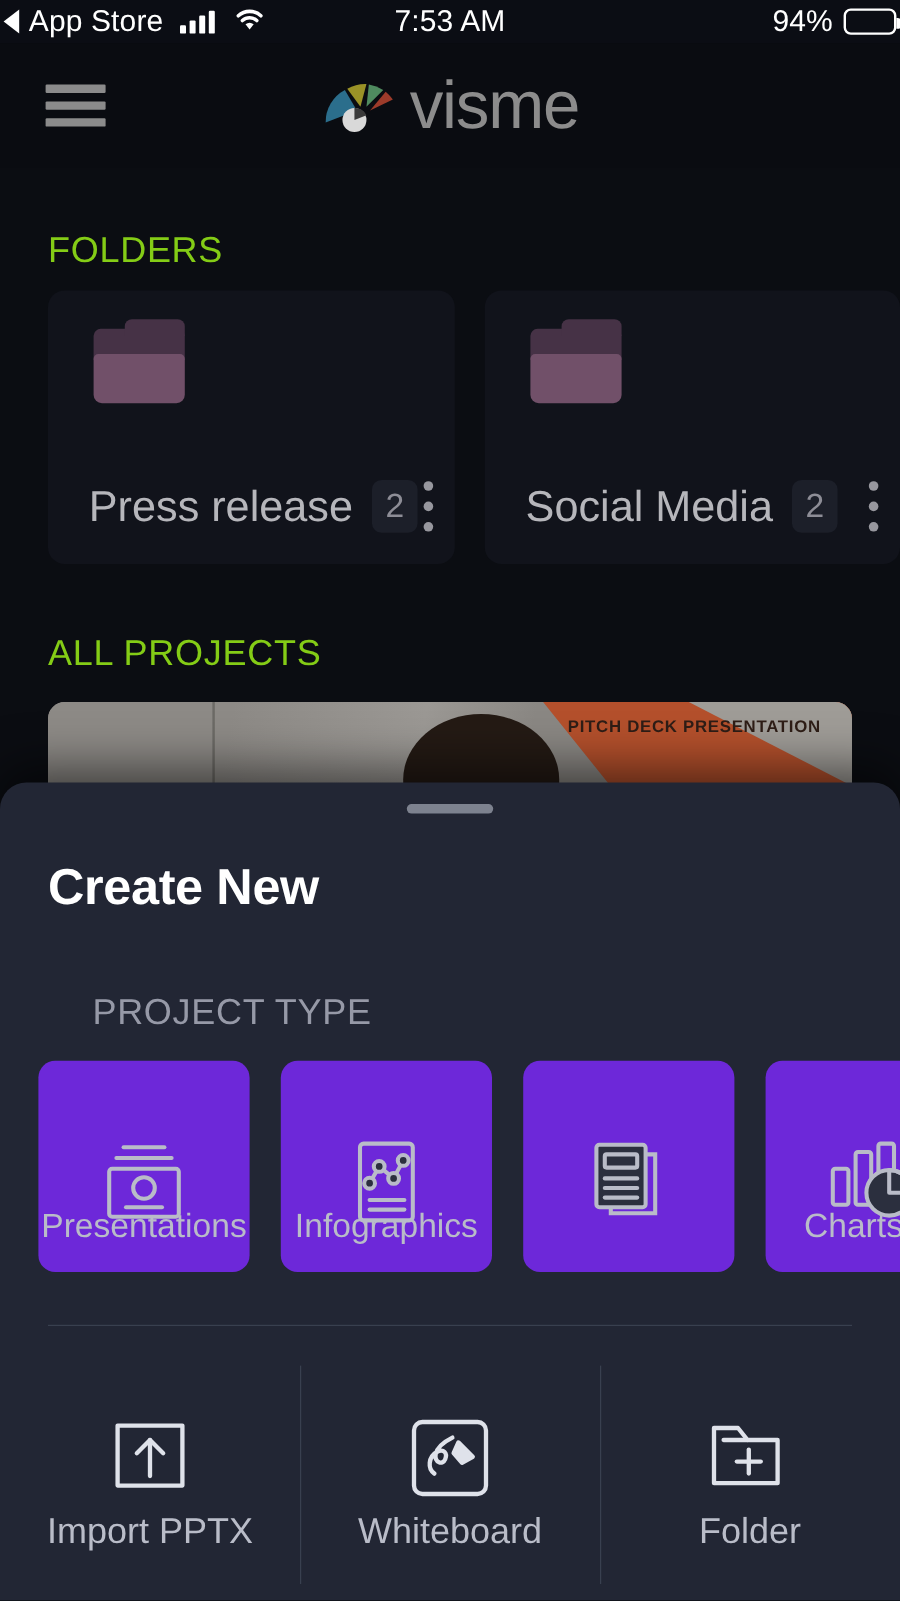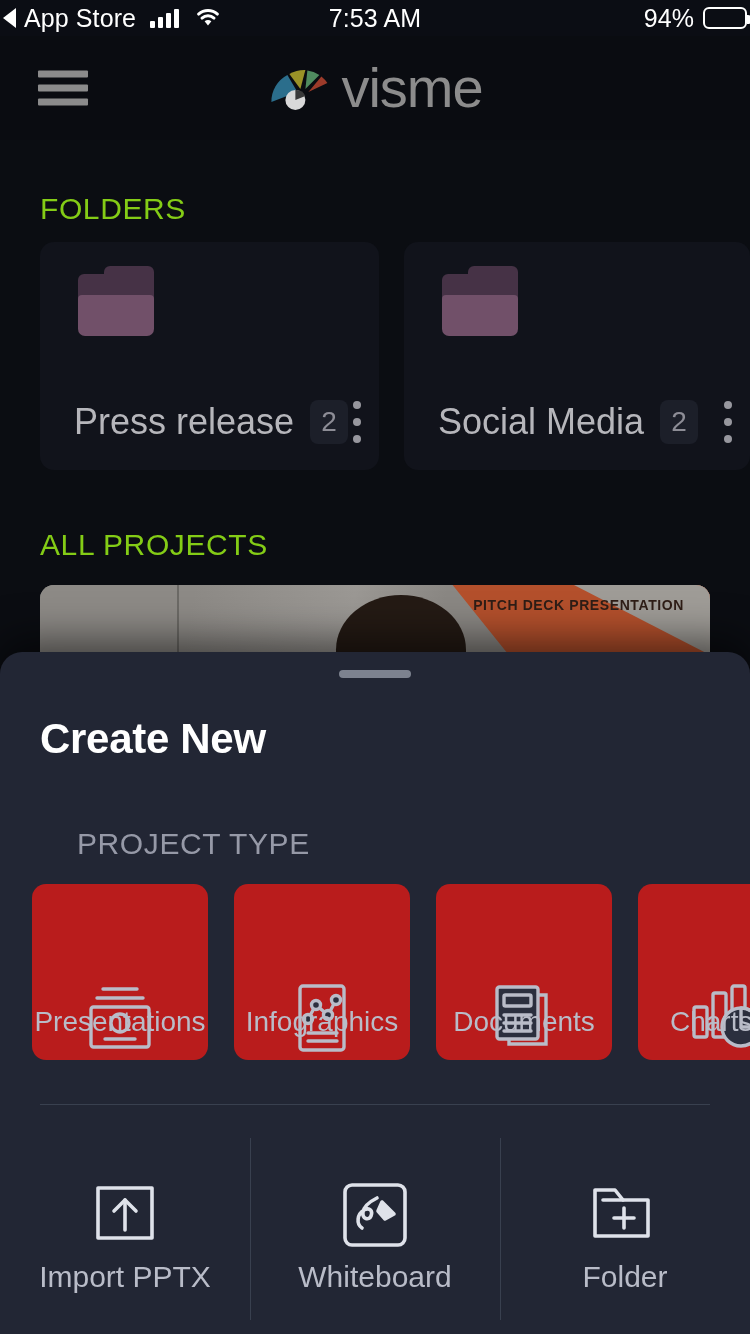--- a/index.html
+++ b/index.html
@@ -140,22 +140,22 @@
   }
   .sheet-subtitle{
     position:absolute; left:40px; top:175px; font-size:30px; color:#9699a7; letter-spacing:.6px;margin-left:37px;
   }
 
   
   .type-row{
     position:absolute; left:32px; top:232px; display:flex; gap:26px;
   }
   .type-card{
-    width:176px; height:176px; background:#b91c1c; border-radius:14px;
-    display:flex; flex-direction:column; align-items:center; justify-content:flex-end;
+    width:176px; height:176px; background:#6d28d9; border-radius:14px;
+    display:flex; flex-direction:column; align-items:center; justify-content:center;
     padding-top:26px; flex:0 0 auto; position:relative;
   }
   .type-ico{ height:84px; display:flex; align-items:center; justify-content:center; }
   .type-label{
     position:absolute; bottom:22px; left:0; right:0; text-align:center;
     font-size:28px; color:#b9bcc8; white-space:nowrap;
   }
 
   .divider{
     position:absolute; left:40px; top:452px; width:670px; height:1px; background:#39404f;
@@ -316,21 +316,20 @@
         <div class="type-ico">
           <svg width="80" height="74" viewBox="0 0 80 74" fill="none" stroke="#b9bcc8" stroke-width="3.4" stroke-linecap="round">
             <path d="M25 14 H62 V63 H25 Z"></path>
             <rect x="13" y="6" width="41" height="52" rx="2.5" fill="#2b2f3e"></rect>
             <rect x="20" y="14" width="27" height="11" rx="1.5"></rect>
             <path d="M20 34 H47"></path>
             <path d="M20 42 H47"></path>
             <path d="M20 50 H47"></path>
           </svg>
         </div>
-        <div class="type-label">Documents</div>
       </div>
 
       <div class="type-card">
         <div class="type-ico">
           <svg width="80" height="74" viewBox="0 0 80 74" fill="none" stroke="#b9bcc8" stroke-width="3.4" stroke-linejoin="round">
             <rect x="8" y="26" width="13" height="30" rx="2"></rect>
             <rect x="27" y="12" width="13" height="44" rx="2"></rect>
             <rect x="46" y="5" width="13" height="51" rx="2"></rect>
             <circle cx="55" cy="46" r="19" fill="#2b2f3e"></circle>
             <path d="M55 46 V27 A19 19 0 0 1 74 46 Z"></path>

